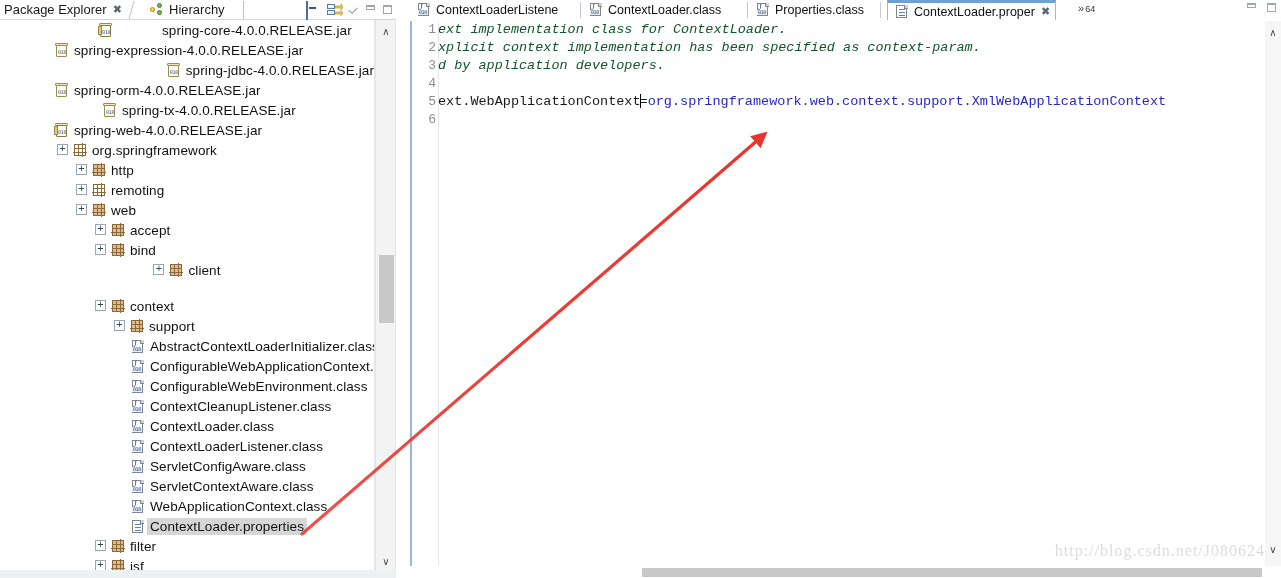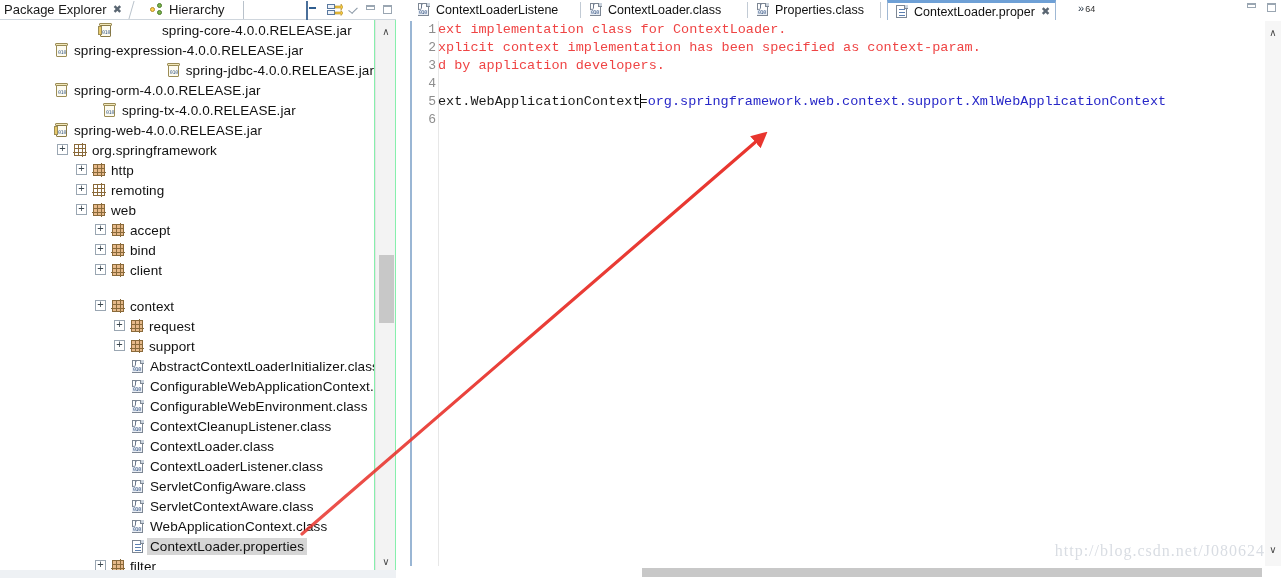--- a/index.html
+++ b/index.html
@@ -13,21 +13,21 @@
     position: relative;
     width: 1281px; height: 578px;
     background: #ffffff;
   }
 
   
   #left-view {
     position: absolute;
     left: 0; top: 0;
     width: 396px; height: 578px;
-    background: #86efac;
+    background: #e5e5e5;
   }
   .view-tabbar {
     position: absolute;
     left: 0; top: 0;
     width: 396px; height: 19px;
     background: #ffffff;
     border-bottom: 1px solid #cfd6dd;
   }
   .vtab {
     position: absolute;
@@ -474,21 +474,21 @@
   }
   .cline {
     height: 18px;
     line-height: 18px;
     font-family: "Liberation Mono", monospace;
     font-size: 13.5px;
     color: #3f7f5f;
     white-space: pre;
     position: relative;
   }
-  .cline.comment { color: #ef4444; }
+  .cline.comment { color: #14532d; font-style: italic; }
   .cline.prop .k { color: #1a1a1a; }
   .cline.prop .eq { color: #1a1a1a; }
   .cline.prop .v { color: #2727c8; }
   .caret {
     display: inline-block;
     width: 0;
     border-left: 1px solid #000;
     height: 14px;
     vertical-align: -3px;
     margin: 0 -1px;
@@ -686,46 +686,37 @@
         </div>
         <div class="trow" style="padding-left: 95px;">
           <span class="expander plus"></span>
           <span class="ic-pkg filled">
             <span class="grid"></span>
             <span class="v2"></span>
             <span class="h2"></span>
           </span>
           <span class="tlabel">bind</span>
         </div>
-        <div class="trow" style="padding-left: 95px;">
+        <div class="trow" style=" justify-content: center;">
           <span class="expander plus"></span>
           <span class="ic-pkg filled">
             <span class="grid"></span>
             <span class="v2"></span>
             <span class="h2"></span>
           </span>
           <span class="tlabel">client</span>
         </div>
         <div class="trow" style="padding-left: 95px; margin-top: 16px;">
           <span class="expander plus"></span>
           <span class="ic-pkg filled">
             <span class="grid"></span>
             <span class="v2"></span>
             <span class="h2"></span>
           </span>
           <span class="tlabel">context</span>
-        </div>
-        <div class="trow" style="padding-left: 114px;">
-          <span class="expander plus"></span>
-          <span class="ic-pkg filled">
-            <span class="grid"></span>
-            <span class="v2"></span>
-            <span class="h2"></span>
-          </span>
-          <span class="tlabel">request</span>
         </div>
         <div class="trow" style="padding-left: 114px;">
           <span class="expander plus"></span>
           <span class="ic-pkg filled">
             <span class="grid"></span>
             <span class="v2"></span>
             <span class="h2"></span>
           </span>
           <span class="tlabel">support</span>
         </div>

